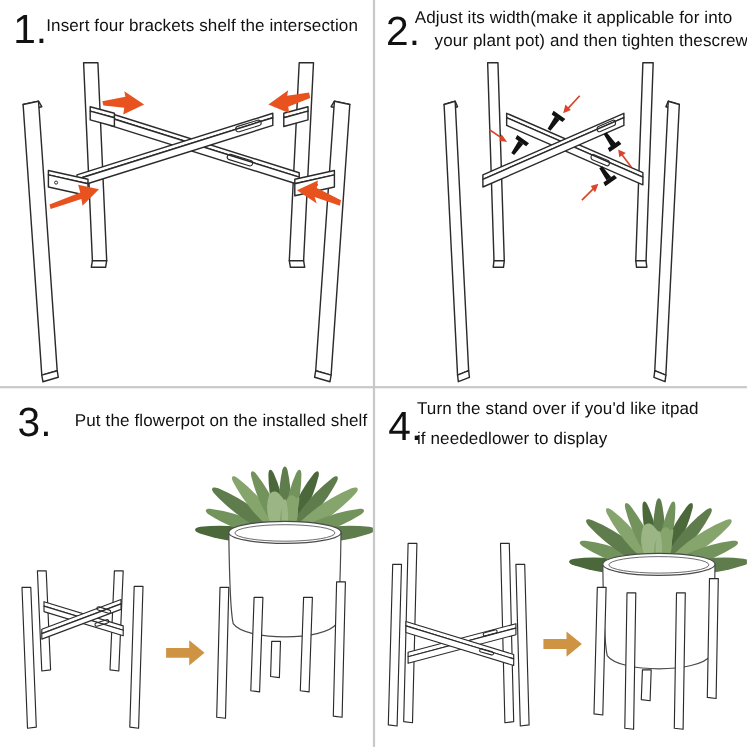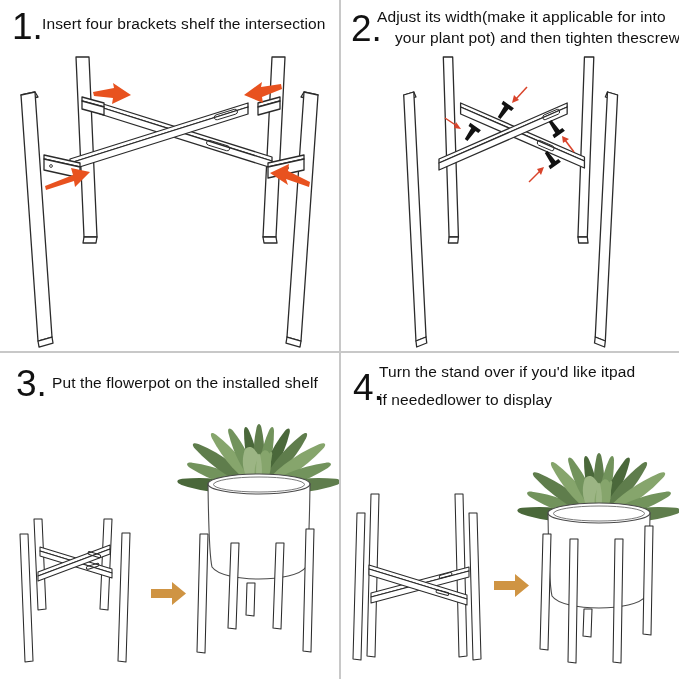--- a/index.html
+++ b/index.html
@@ -140,21 +140,21 @@
         <line x1="233" y1="97" x2="224" y2="85"></line>
           <polygon points="221,81 222,88 228,84"></polygon>
         <line x1="188" y1="127" x2="199" y2="116"></line>
           <polygon points="203,112 196,114 200,120"></polygon>
       </g>
     </svg>
   </div>
 
   <div class="panel" style="left:0;top:353px;width:339px;height:326px">
     <div class="step-num" style="left:16px;top:12px">3.</div>
-    <div class="step-line" style="left:52px;top:21px">Put the flowerpot on the installed shelf</div>
+    <div class="step-line" style="left:68px;top:21px">Put the flowerpot on the installed shelf</div>
     <svg class="fig" style="left:0;top:0" width="339" height="326" viewBox="0 0 339 326">
       <g>
         <polygon class="ln thin" points="34,166 42,166 46,256 38,257"></polygon>
         <polygon class="ln thin" points="104,166 112,166 108,257 100,256"></polygon>
         <polygon class="ln thin" points="40,194 112,216 112,220 40,198"></polygon>
         <polygon class="ln thin" points="40,198 112,220 112,225 40,203"></polygon>
         <polygon class="ln thin" points="110,192 38,219 38,223 110,196"></polygon>
         <polygon class="ln thin" points="110,196 38,223 38,228 110,201"></polygon>
         <rect class="slot" x="88" y="200" width="13" height="3" rx="1.5" transform="rotate(17 94 201)"></rect>
         <rect class="slot" x="86" y="212" width="13" height="3" rx="1.5" transform="rotate(-17 92 213)"></rect>

